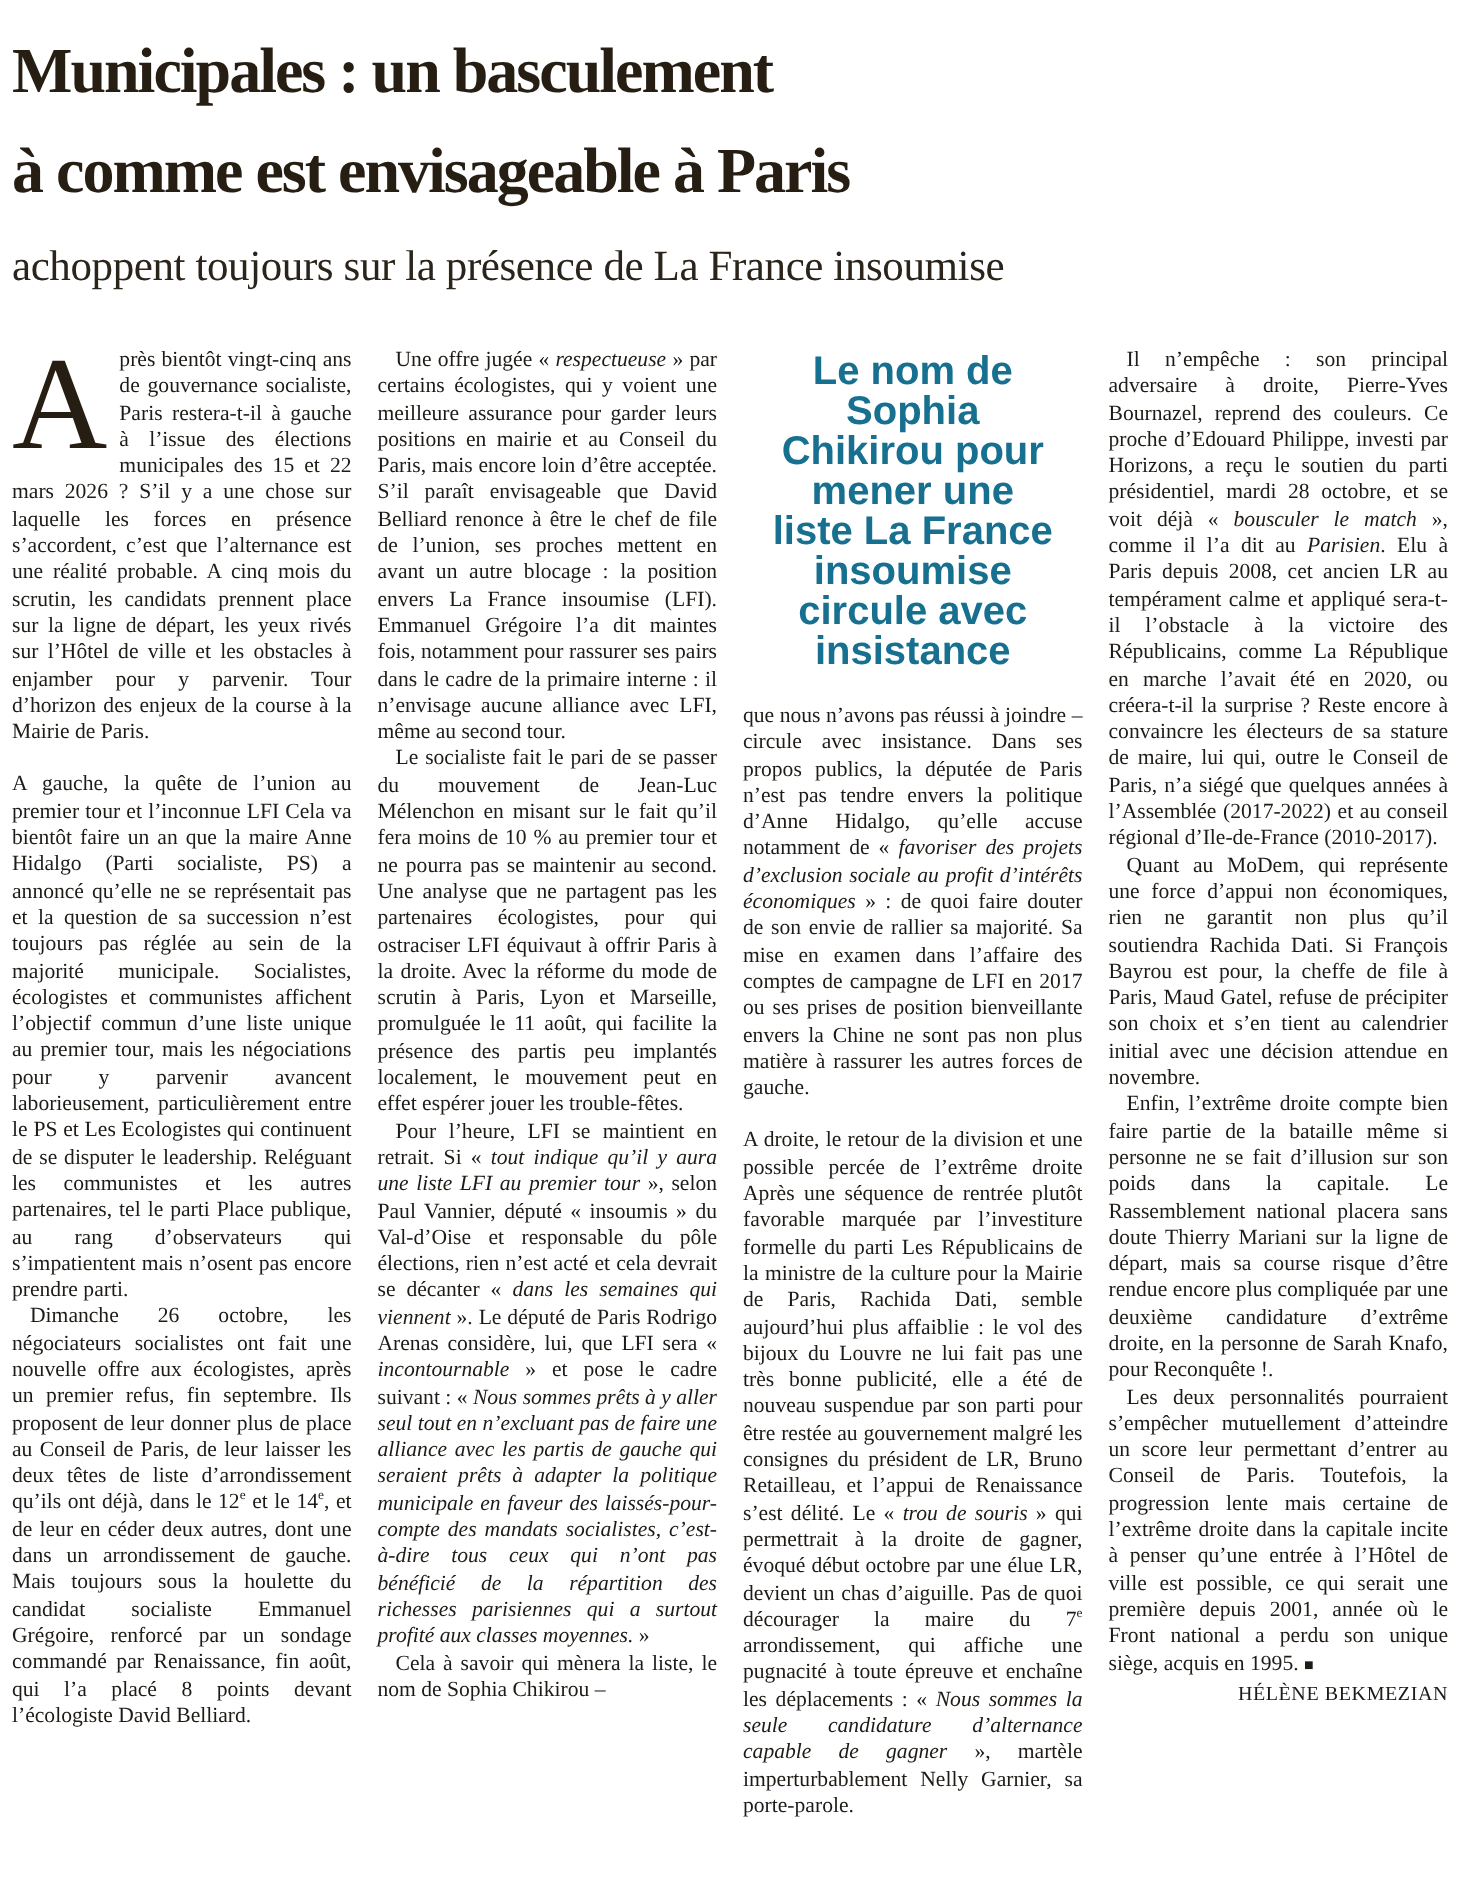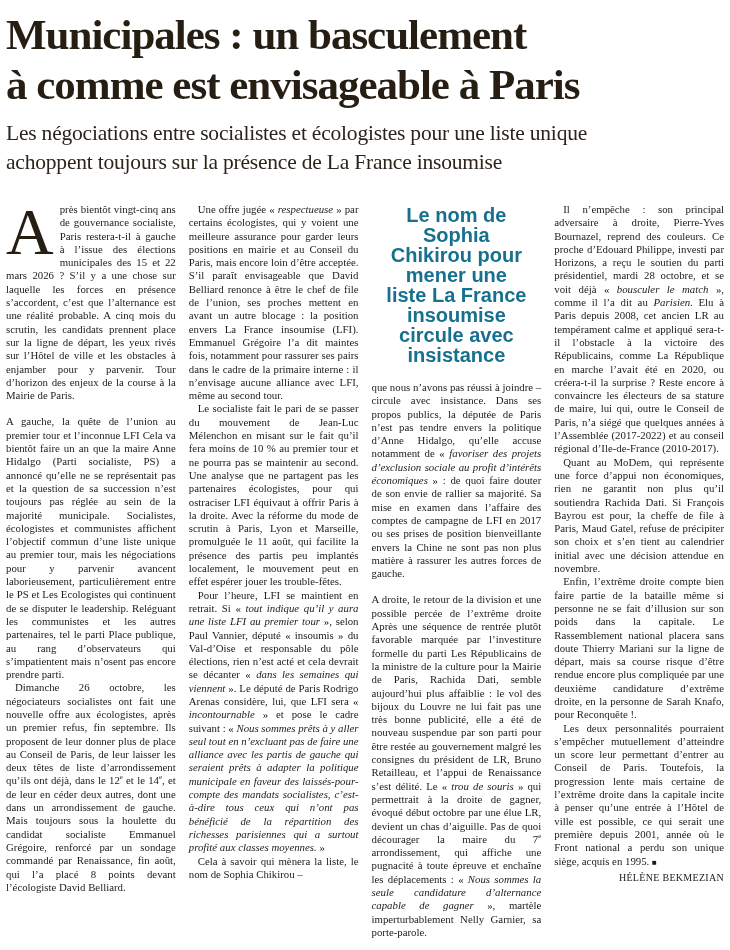--- a/index.html
+++ b/index.html
@@ -1,19 +1,19 @@
 <!DOCTYPE html>
 <html lang="fr"><head>
 <meta charset="utf-8">
 <style>
   html,body{margin:0;padding:0;background:#ffffff;}
   body{width:730px;height:950px;overflow:hidden;font-family:"Liberation Serif","DejaVu Serif",serif;color:#1e1b17;}
   .page{box-sizing:border-box;width:730px;height:950px;padding:6px 6px 0 6px;}
   
-  .headline{color:#271e13;font-weight:700;font-size:43px;line-height:50px;letter-spacing:-1px;margin:4px 0 0 0;}
+  .headline{color:#271e13;font-weight:700;font-size:32px;line-height:50px;letter-spacing:-1px;margin:4px 0 0 0;}
   .headline .hl-line{display:block;white-space:nowrap;}
   
   .subtitle{color:#2b241b;font-size:21.5px;line-height:29px;letter-spacing:-0.2px;margin-top:9px;font-weight:400;}
   .subtitle .sub-line{display:block;white-space:nowrap;}
   
   .cols{display:flex;gap:13px;margin-top:26px;align-items:flex-start;}
   .col{flex:1 1 0;min-width:0;}
   .bp{margin:0;font-size:10.8px;line-height:13.3px;text-align:justify;hyphens:auto;-webkit-hyphens:auto;}
   .bp.ind{text-indent:9px;}
   .bp.sub{margin-top:13px;}
@@ -31,21 +31,20 @@
 <body>
 
 <div class="page">
 
   <h1 class="headline">
       <span class="hl-line">Municipales : un basculement</span>
       <span class="hl-line">à comme est envisageable à Paris</span>
     </h1>
 
   <div class="subtitle">
-      <span class="sub-line">Les négociations entre socialistes et écologistes pour une liste unique</span>
       <span class="sub-line">achoppent toujours sur la présence de La France insoumise</span>
     </div>
 
   <div class="cols">
 
     <div class="col">
       <p class="bp"><span class="dropcap">A</span><span><span class="sg-r">près bientôt vingt-cinq ans de gouvernance socialiste, Paris restera-t-il à gauche à l’issue des élections municipales des 15 et 22 mars 2026 ? S’il y a une chose sur laquelle les forces en présence s’accordent, c’est que l’alternance est une réalité probable. A cinq mois du scrutin, les candidats prennent place sur la ligne de départ, les yeux rivés sur l’Hôtel de ville et les obstacles à enjamber pour y parvenir. Tour d’horizon des enjeux de la course à la Mairie de Paris.</span></span></p>
       <p class="bp sub"><span><span class="sg-b">A gauche, la quête de l’union au premier tour et l’inconnue LFI </span><span class="sg-r">Cela va bientôt faire un an que la maire Anne Hidalgo (Parti socialiste, PS) a annoncé qu’elle ne se représentait pas et la question de sa succession n’est toujours pas réglée au sein de la majorité municipale. Socialistes, écologistes et communistes affichent l’objectif commun d’une liste unique au premier tour, mais les négociations pour y parvenir avancent laborieusement, particulièrement entre le PS et Les Ecologistes qui continuent de se disputer le leadership. Reléguant les communistes et les autres partenaires, tel le parti Place publique, au rang d’observateurs qui s’impatientent mais n’osent pas encore prendre parti.</span></span></p>
       <p class="bp ind"><span><span class="sg-r">Dimanche 26 octobre, les négociateurs socialistes ont fait une nouvelle offre aux écologistes, après un premier refus, fin septembre. Ils proposent de leur donner plus de place au Conseil de Paris, de leur laisser les deux têtes de liste d’arrondissement qu’ils ont déjà, dans le 12</span><span class="sg-sup">e</span><span class="sg-r"> et le 14</span><span class="sg-sup">e</span><span class="sg-r">, et de leur en céder deux autres, dont une dans un arrondissement de gauche. Mais toujours sous la houlette du candidat socialiste Emmanuel Grégoire, renforcé par un sondage commandé par Renaissance, fin août, qui l’a placé 8 points devant l’écologiste David Belliard.</span></span></p>
     </div>

